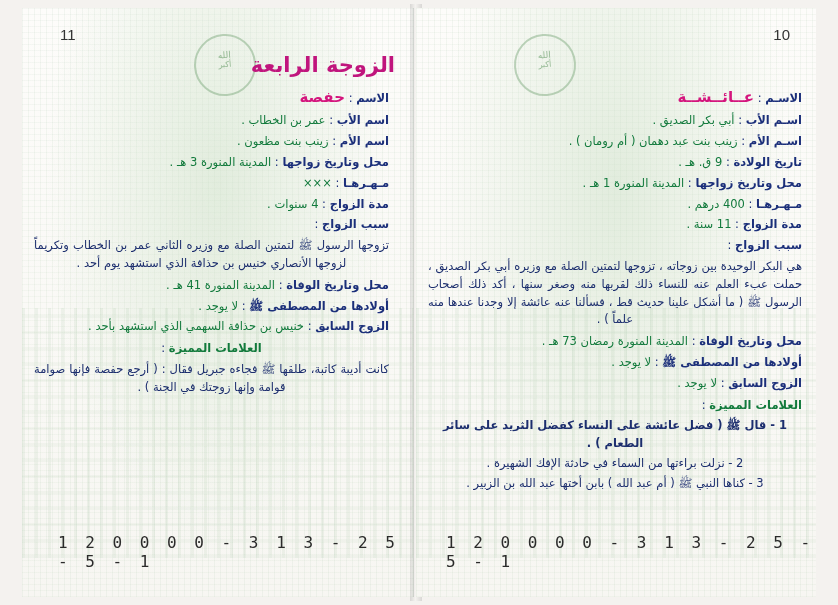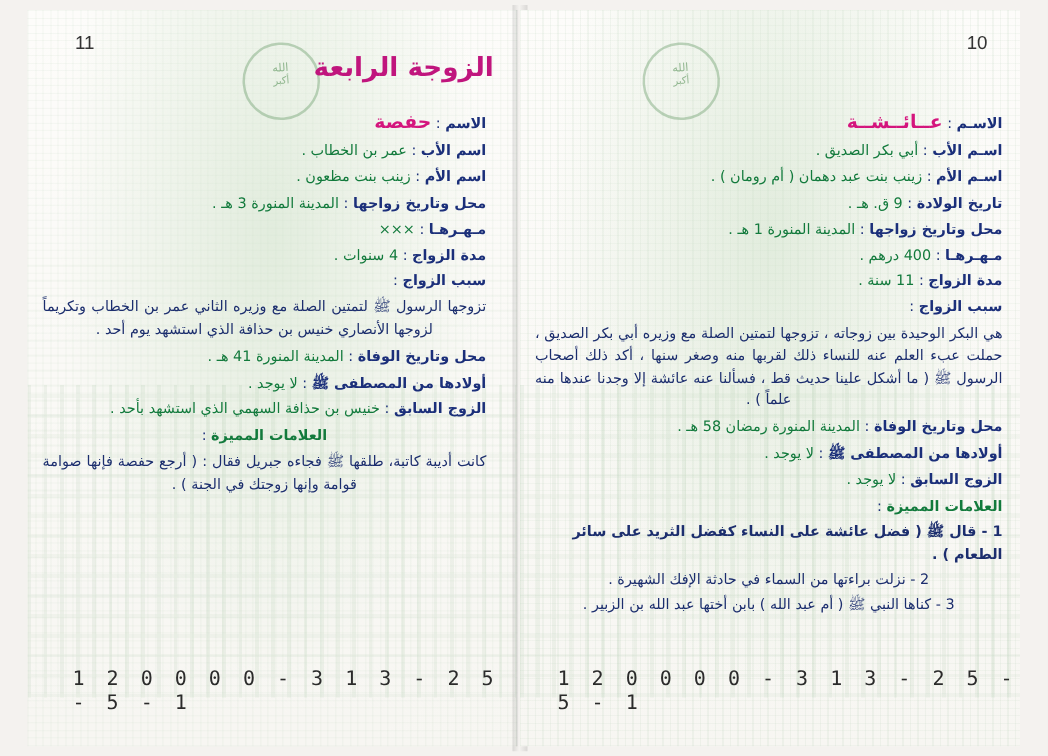--- a/index.html
+++ b/index.html
@@ -68,21 +68,21 @@
     top:18px;
     font-size:15px;
     color:#333;
     font-family:"Liberation Sans", sans-serif;
   }
   .page-num.l{left:24px;margin-left:14px;}
   .page-num.r{right:26px;}
 
   .title{
     position:absolute;
-    top:34px;
+    top:45px;
     color:#c0157d;
     font-size:21px;
     font-weight:bold;
     direction:rtl;
     text-align:right;
     letter-spacing:0px;
     font-family:"DejaVu Sans", sans-serif;
   }
   .title.l{right:18px;}
   .title.r{right:20px;}
@@ -268,42 +268,42 @@
 
       <div class="row">
         <span class="lbl">سبب الزواج</span>
         <span class="dots">:</span>
       </div>
       <div class="para">هي البكر الوحيدة بين زوجاته ، تزوجها لتمتين الصلة مع وزيره أبي بكر الصديق ، حملت عبء العلم عنه للنساء ذلك لقربها منه وصغر سنها ، أكد ذلك أصحاب الرسول ﷺ ( ما أشكل علينا حديث قط ، فسألنا عنه عائشة إلا وجدنا عندها منه علماً ) .</div>
 
       <div class="row">
         <span class="lbl">محل وتاريخ الوفاة</span>
         <span class="dots">:</span>
-        <span class="val">المدينة المنورة رمضان 58 هـ .</span>
+        <span class="val">المدينة المنورة رمضان 73 هـ .</span>
       </div>
 
       <div class="row">
         <span class="lbl">أولادها من المصطفى ﷺ</span>
         <span class="dots">:</span>
         <span class="val">لا يوجد .</span>
       </div>
 
       <div class="row">
         <span class="lbl">الزوج السابق</span>
         <span class="dots">:</span>
         <span class="val">لا يوجد .</span>
       </div>
 
       <div class="row" style="margin-top:4px;">
         <span class="mark-head">العلامات المميزة</span>
         <span class="dots">:</span>
       </div>
 
       <ul class="marks">
-        <li class="bold-p" style="">1 - قال ﷺ ( فضل عائشة على النساء كفضل الثريد على سائر الطعام ) .</li>
+        <li class="bold-p" style="text-align:center;">1 - قال ﷺ ( فضل عائشة على النساء كفضل الثريد على سائر الطعام ) .</li>
         <li style="text-align:center;">2 - نزلت براءتها من السماء في حادثة الإفك الشهيرة .</li>
         <li style="text-align:center;">3 - كناها النبي ﷺ ( أم عبد الله ) بابن أختها عبد الله بن الزبير .</li>
       </ul>
     </div>
 
     <div class="mrz r">1 2 0 0 0 0 - 3 1 3 - 2 5 - 5 - 1</div>
   </div>
 
 </div>
 

